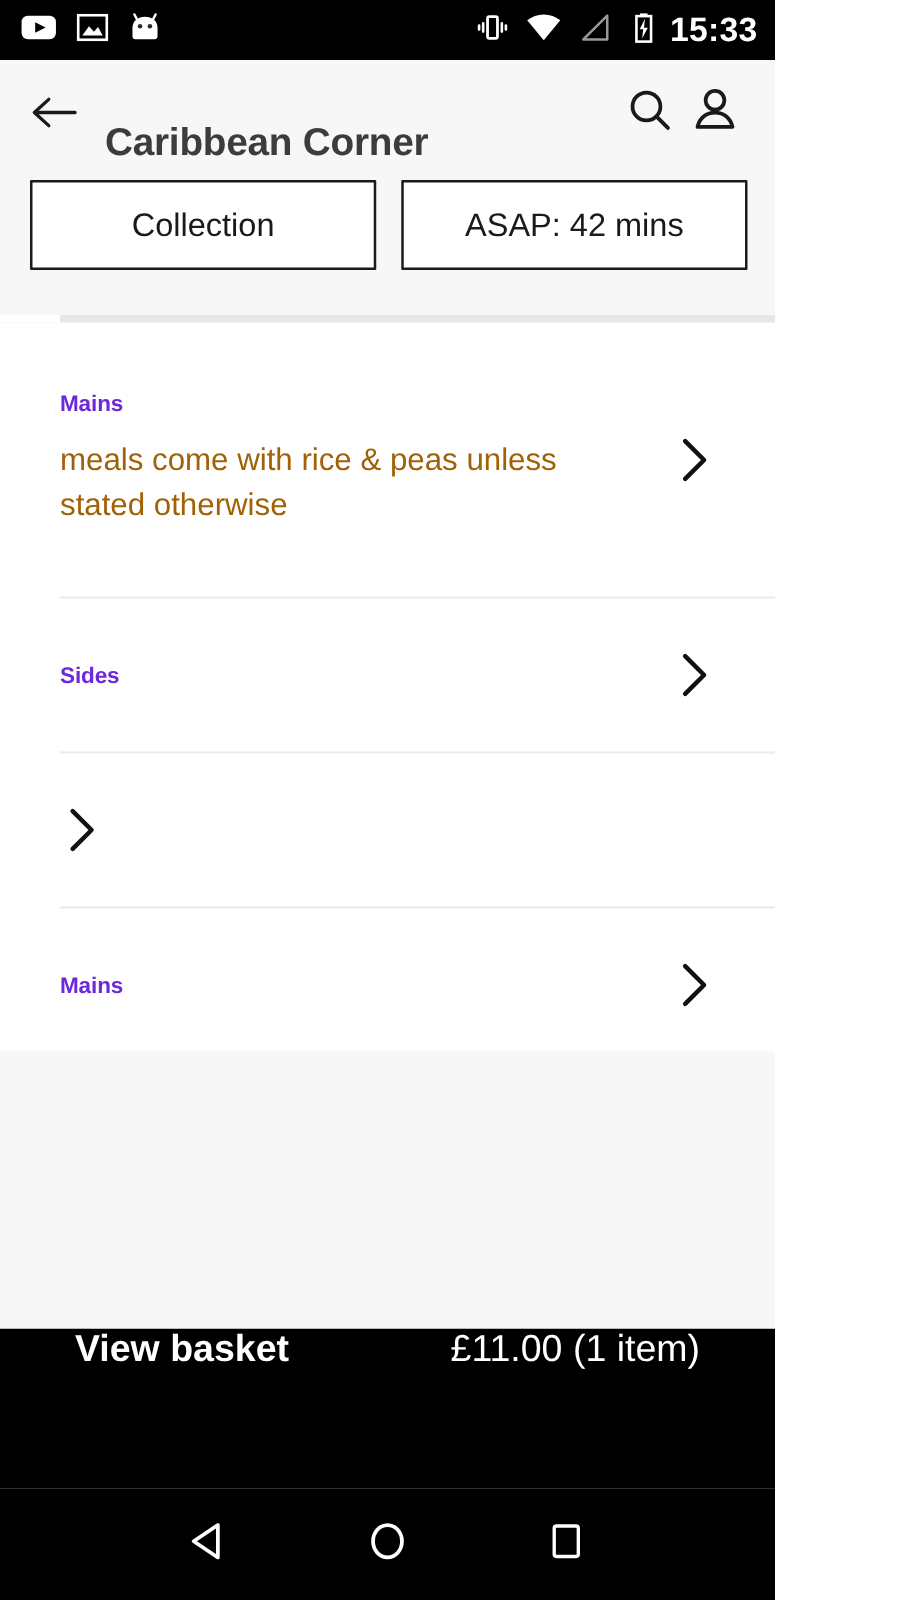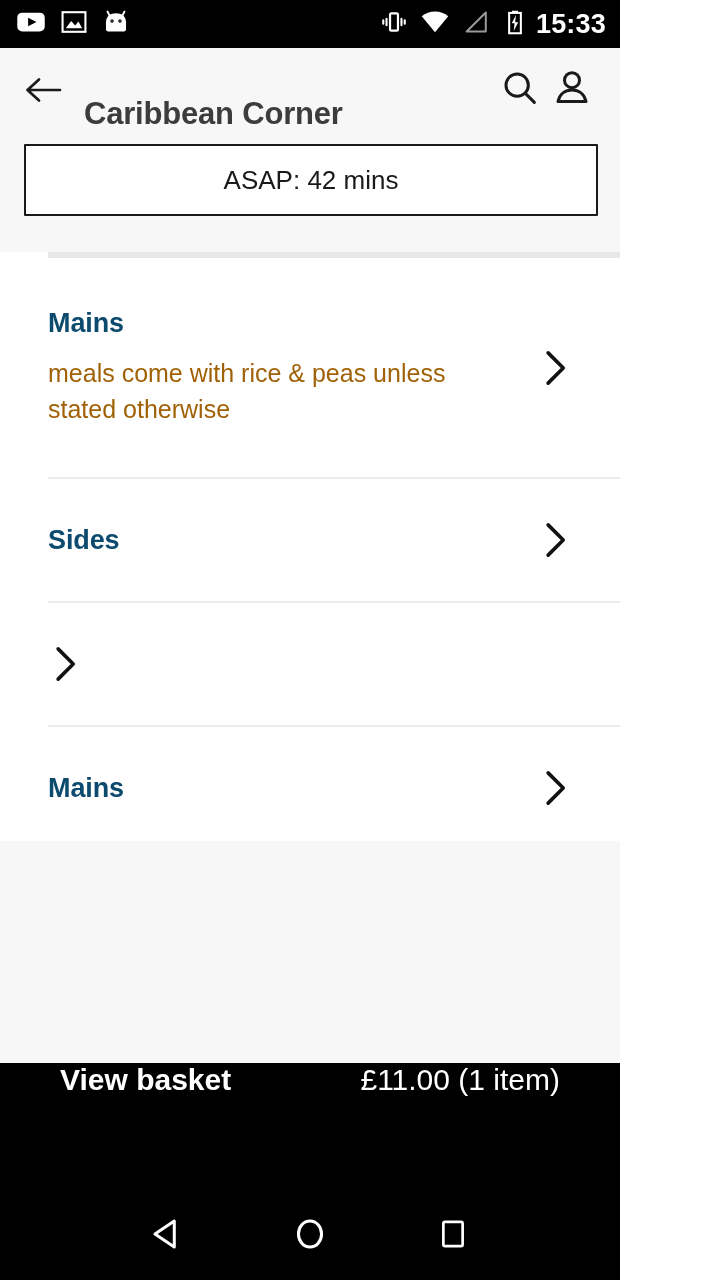--- a/index.html
+++ b/index.html
@@ -121,23 +121,23 @@
     display: flex;
     align-items: center;
     padding: 0 48px 0 48px;
     background: #ffffff;
   }
   .menu-item .texts {
     flex: 1 1 auto;
     padding-right: 40px;
   }
   .menu-item .cat-title {
-    font-size: 27px;
+    font-size: 18px;
     font-weight: bold;
-    color: #0c4a6e;
+    color: #6d28d9;
     letter-spacing: -0.1px;
   }
   .menu-item .cat-sub {
     font-size: 25px;
     color: #a16207;
     line-height: 1.46;
     margin-top: 16px;
     max-width: 540px;
   }
   .menu-item .chevron {
@@ -271,20 +271,21 @@
       <span>
         <svg width="40" height="40" viewBox="0 0 24 24">
           <circle cx="12" cy="7.3" r="4.5" fill="none" stroke="#1a1a1a" stroke-width="1.8"></circle>
           <path d="M3.6 20.1 C4.6 15.6 8.0 13.2 12 13.2 C16 13.2 19.4 15.6 20.4 20.1 Z" fill="none" stroke="#1a1a1a" stroke-width="1.8" stroke-linejoin="round"></path>
         </svg>
       </span>
     </div>
   </div>
 
   <div class="filter-bar">
+    <div class="filter-btn">Collection</div>
     <div class="filter-btn">ASAP: 42 mins</div>
   </div>
 
   <div class="header-shadow"></div>
 
   <div class="menu-scroll">
 
     <div class="menu-item with-sub">
       <div class="texts">
         <div class="cat-title">Mains</div>

